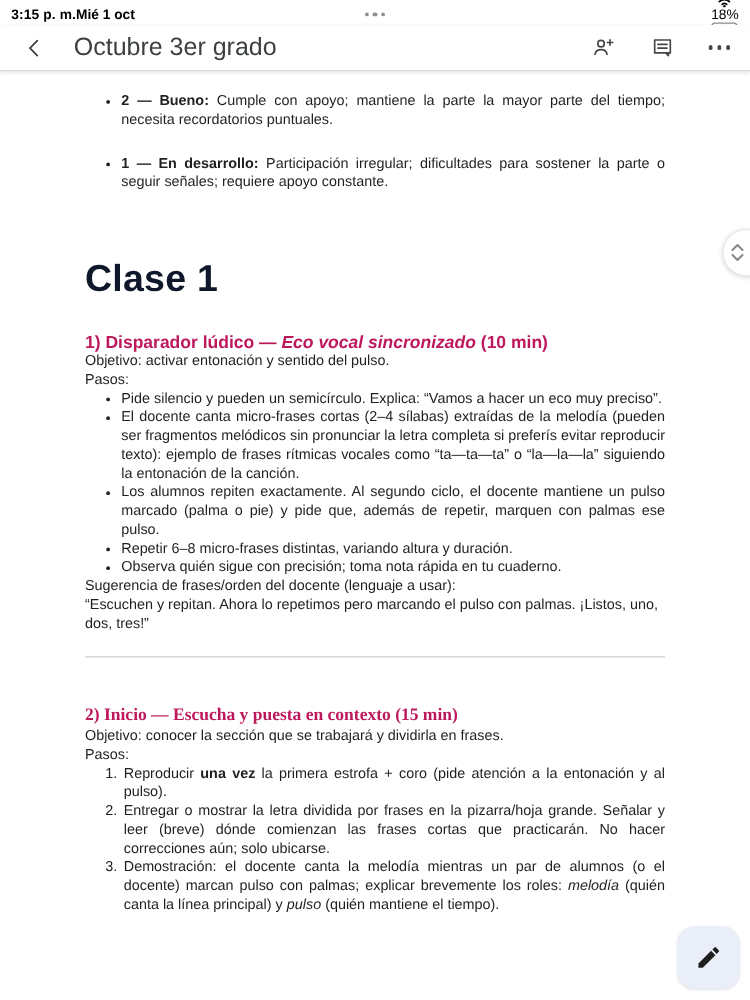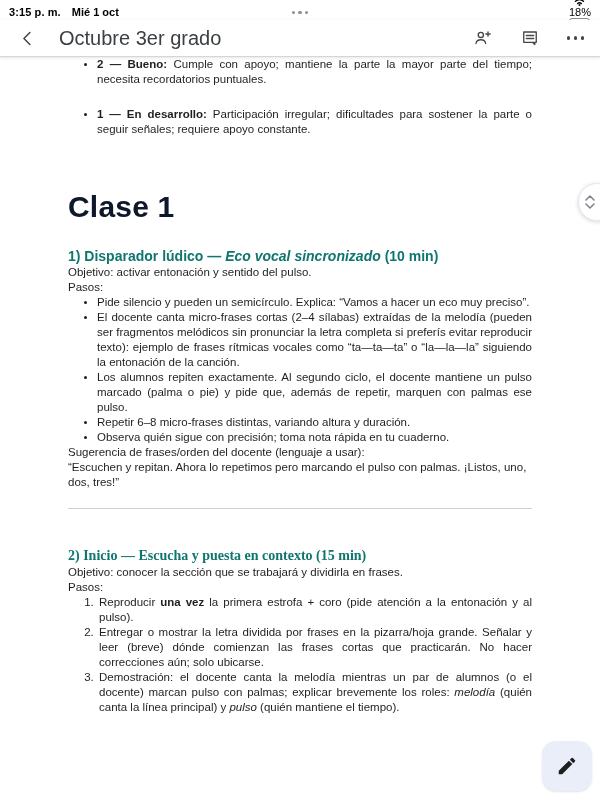--- a/index.html
+++ b/index.html
@@ -12,21 +12,21 @@
     -webkit-font-smoothing:antialiased;
   }
 
   
   .status-bar {
     height:20px; display:flex; align-items:center;
     padding:3px 9px 0 9px; font-size:11px; color:#000;
     position:relative; background:#fff; z-index:10;
   }
   .status-time { font-weight:700; letter-spacing:.1px; }
-  .status-date { margin-left:11px; font-weight:600; color:#000; }
+  .status-date { margin-left:0; font-weight:600; color:#000; }
   .status-center {
     position:absolute; left:0; right:0; top:4px; text-align:center; pointer-events:none;
   }
   .status-center .dots { display:inline-flex; gap:3px; }
   .status-center .dots i { width:3.5px; height:3.5px; border-radius:50%; background:#8e8e93; display:block; }
   .status-right { margin-left:auto; display:flex; align-items:center; gap:0;flex-direction:column; }
   .battery-shell {
     width:21px; height:10.5px; border:1px solid rgba(0,0,0,.45);
     border-radius:3px; position:relative; padding:1px;
   }
@@ -45,32 +45,32 @@
   }
   .back-btn { display:flex; align-items:center; padding:2px; cursor:pointer; }
   .doc-title { margin-left:20px; font-size:20px; color:#3c4043; }
   .nav-actions { margin-left:auto; display:flex; align-items:center; gap:27px; }
   .nav-icon-btn { display:flex; align-items:center; cursor:pointer; }
   .more-dots { display:inline-flex; gap:3.5px; }
   .more-dots i { width:3.5px; height:3.5px; border-radius:50%; background:#444746; display:block; }
 
   
   .doc {
-    height:743px; overflow:hidden; padding:0 68px; position:relative;
+    height:743px; overflow:hidden; padding:17px 68px; position:relative;
     font-size:11.5px; line-height:15px; color:#1f1f1f; background:#fff;
   }
   .doc p { margin:0; }
   ul.doc-list, ol.doc-list { margin:0; padding-left:29px; }
   ul.doc-list li, ol.doc-list li { text-align:justify; }
   ul.doc-list { list-style:disc outside; }
   ul.doc-list li::marker { font-size:10px; }
   .rubric { margin-top:-8px; }
   .rubric li + li { margin-top:20px; }
   .clase-h1 { margin:52px 0 0; font-size:30px; line-height:36px; font-weight:700; color:#0f172a; letter-spacing:.2px; }
-  .sec-h2 { margin:22px 0 0; font-size:14px; line-height:18px; font-weight:700; color:#0f766e; }
+  .sec-h2 { margin:22px 0 0; font-size:14px; line-height:18px; font-weight:700; color:#be185d; }
   .sec-h2.s2 { margin-top:38px;font-family:Liberation Serif, serif; }
   .p-obj1 { margin-top:19px; }
   .p-pasos1 { margin-top:13px; }
   .list-s1 { margin-top:12px; }
   .p-sug { margin-top:28px; }
   .p-quote { margin-top:0; }
   hr.sec-divider { margin:18px 0 0; border:none; border-top:1px solid #cfcfcf; }
   .p-obj2 { margin-top:14px; }
   .p-pasos2 { margin-top:13px; }
   .list-s2 { margin-top:16px; }

